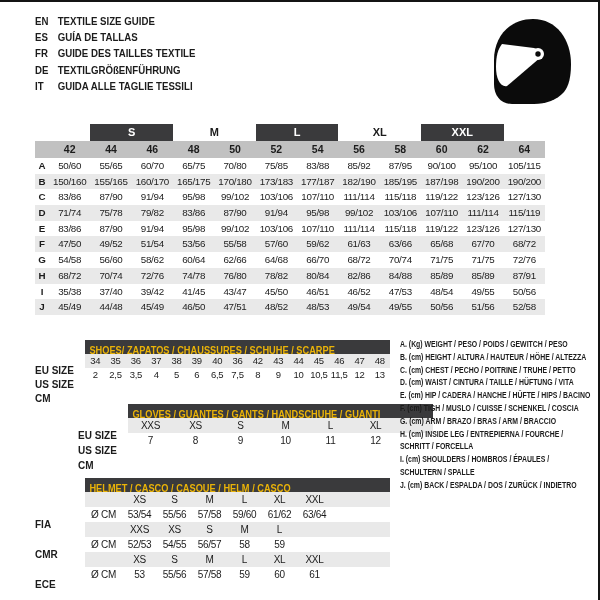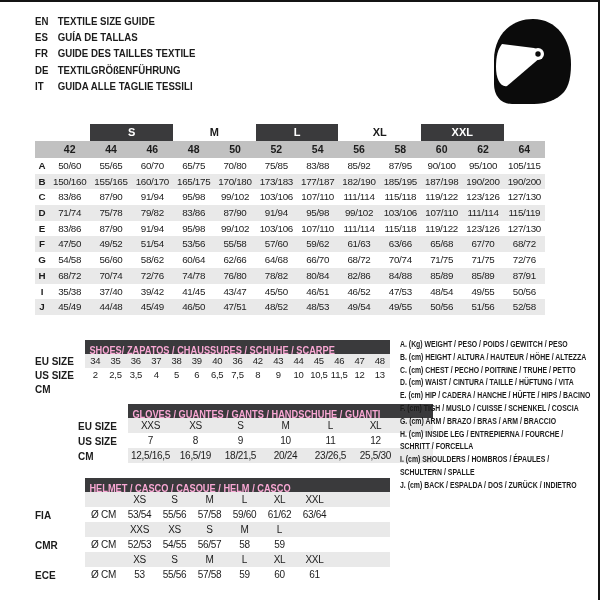--- a/index.html
+++ b/index.html
@@ -26,24 +26,24 @@
   .band-row div { font-weight:bold; font-size:10.5px; line-height:17px; text-align:center; }
   .mrow { height:15.7px; }
   .mrow.stripe { background:#e9e9e9; }
   .mrow div { font-size:9.8px; line-height:15.7px; text-align:center; letter-spacing:-0.3px; white-space:nowrap; }
   .mrow .rlabel { font-weight:bold; letter-spacing:0; }
   
   .subtable { position:absolute; left:35px; width:355px; }
   .shoes  { top:338px; }
   .gloves { top:402px;margin-left:43px; }
   .helmet-t { top:476px; }
-  .bar { position:relative; left:50px; width:305px; background:#3a3a3c; color:#f9a8d4; height:14px; }
+  .bar { position:relative; left:50px; width:305px; background:#3a3a3c; color:#eab308; height:14px; }
   .bar span { display:inline-block; font-weight:bold; font-size:10.5px; line-height:14px; padding-left:5px; white-space:nowrap; transform:scaleX(0.88); transform-origin:0 0; }
   .subrow { position:relative; }
-  .sublabel { position:absolute; left:0; top:1px; font-weight:bold; font-size:10px; white-space:nowrap; }
+  .sublabel { position:absolute; left:0; top:10px; font-weight:bold; font-size:10px; white-space:nowrap; }
   .subgrid { position:relative; left:50px; width:305px; display:grid; }
   .subgrid.stripe { background:#e9e9e9; }
   .subgrid div { text-align:center; white-space:nowrap; letter-spacing:-0.3px; }
   .shoes .subrow, .shoes .subgrid div { height:14px; line-height:14px; font-size:9.5px; }
   .shoes .sublabel { line-height:14px; }
   .shoes .subgrid { grid-template-columns:repeat(15,1fr); }
   .gloves .subrow, .gloves .subgrid div { height:15px; line-height:15px; font-size:10px; }
   .gloves .sublabel { line-height:15px; }
   .gloves .subgrid { grid-template-columns:repeat(6,45px) 1fr; }
   .gloves .subgrid div:first-child { }
@@ -341,28 +341,20 @@
             <div>7</div>
             <div>8</div>
             <div>9</div>
             <div>10</div>
             <div>11</div>
             <div>12</div>
           </div>
         </div>
         <div class="subrow">
           <span class="sublabel">CM</span>
-          <div class="subgrid stripe">
-            <div>12,5/16,5</div>
-            <div>16,5/19</div>
-            <div>18/21,5</div>
-            <div>20/24</div>
-            <div>23/26,5</div>
-            <div>25,5/30</div>
-          </div>
         </div>
       </div>
   </div>
 
   <div class="subtable helmet-t">
     <div class="bar">
       <span>HELMET / CASCO / CASQUE / HELM / CASCO</span>
     </div>
     <div class="rows">
         <div class="subrow">

